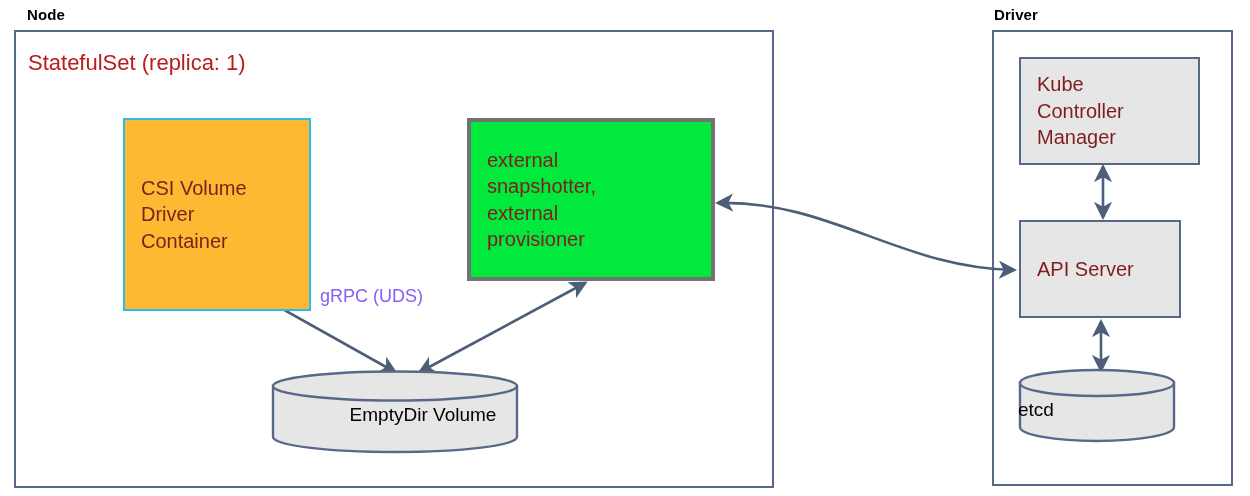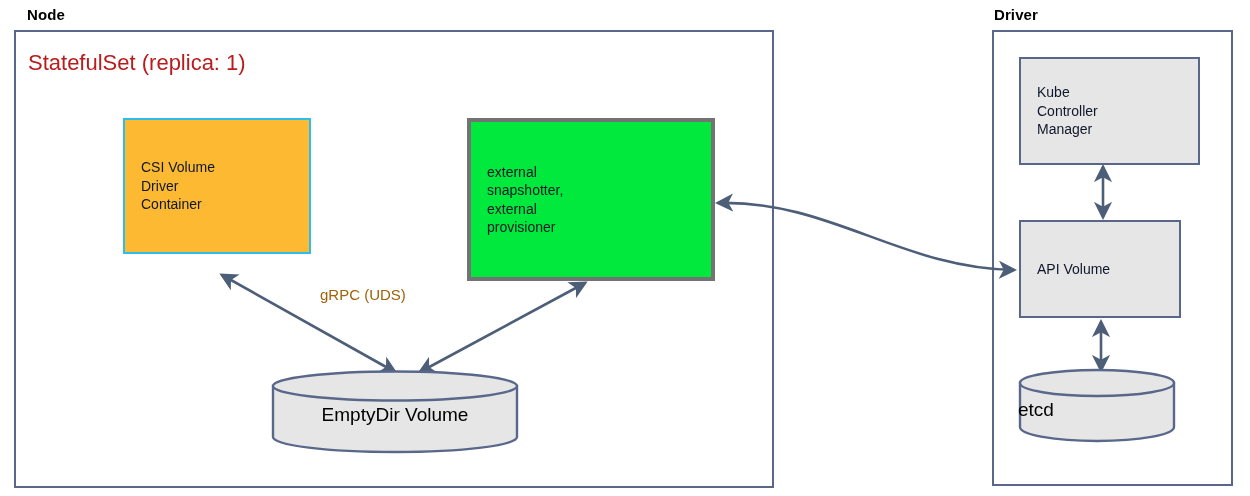--- a/index.html
+++ b/index.html
@@ -45,23 +45,23 @@
 
   
   .node-rect {
     position: absolute;
     box-sizing: border-box;
     display: flex;
     align-items: center;
     justify-content: flex-start;
   }
   .node-rect .rect-text {
-    font-size: 14px;
+    font-size: 20px;
     line-height: 1.32;
-    color: #0f172a;
+    color: #7f1d1d;
     padding-left: 16px;
     white-space: pre-line;
   }
 
   .rect-orange {
     background: #fcb931;
     border: 2px solid #29bdf0;
   }
   .rect-green {
     background: #00e93c;
@@ -103,22 +103,22 @@
   }
   .conn-line {
     stroke: #4d5e78;
     stroke-width: 2.6;
     fill: none;
   }
 
   
   .edge-label {
     position: absolute;
-    font-size: 15px;
-    color: #a16207;
+    font-size: 18px;
+    color: #8b5cf6;
     white-space: nowrap;
   }
 </style>
 </head>
 <body>
 
 <div id="canvas">
 
   <div class="zone-label" style="left:27px; top:6px;">Node</div>
 
@@ -144,51 +144,51 @@
 
     <line class="conn-line" x1="585" y1="283" x2="420" y2="372" marker-start="url(#arrowStart)" marker-end="url(#arrowEnd)"></line>
 
     <path class="conn-line" d="M 718 203 C 830 200 900 268 1014 270" marker-start="url(#arrowStart)" marker-end="url(#arrowEnd)"></path>
 
     <line class="conn-line" x1="1103" y1="167" x2="1103" y2="217" marker-start="url(#arrowStart)" marker-end="url(#arrowEnd)"></line>
 
     <line class="conn-line" x1="1101" y1="322" x2="1101" y2="370" marker-start="url(#arrowStart)" marker-end="url(#arrowEnd)"></line>
   </svg>
 
-  <div class="node-rect rect-orange" style="left:123px; top:118px; width:188px; height:136px;">
+  <div class="node-rect rect-orange" style="left:123px; top:118px; width:188px; height:193px;">
     <div class="rect-text">CSI Volume
 Driver
 Container</div>
   </div>
 
   <div class="node-rect rect-green" style="left:467px; top:118px; width:248px; height:163px;">
     <div class="rect-text">external
 snapshotter,
 external
 provisioner</div>
   </div>
 
   <div class="edge-label" style="left:320px; top:286px;">gRPC (UDS)</div>
 
   <div class="cylinder" style="left:271px; top:370px; width:248px; height:83px;">
     <svg width="248" height="83" viewBox="0 0 248 83" xmlns="http://www.w3.org/2000/svg">
       <path d="M 2 16 L 2 67 A 122 15 0 0 0 246 67 L 246 16 Z" fill="#e6e6e6" stroke="#59688a" stroke-width="2.4"></path>
       <ellipse cx="124" cy="16" rx="122" ry="14.5" fill="#e6e6e6" stroke="#59688a" stroke-width="2.4"></ellipse>
     </svg>
-    <div class="cyl-text" style="top:34px;">EmptyDir Volume</div>
+    <div class="cyl-text" style="top:34px;padding-left:28px;">EmptyDir Volume</div>
   </div>
 
   <div class="node-rect rect-gray" style="left:1019px; top:57px; width:181px; height:108px;">
     <div class="rect-text">Kube
 Controller
 Manager</div>
   </div>
 
   <div class="node-rect rect-gray" style="left:1019px; top:220px; width:162px; height:98px;">
-    <div class="rect-text">API Volume</div>
+    <div class="rect-text">API Server</div>
   </div>
 
   <div class="cylinder" style="left:1018px; top:369px; width:158px; height:74px;">
     <svg width="158" height="74" viewBox="0 0 158 74" xmlns="http://www.w3.org/2000/svg">
       <path d="M 2 14 L 2 58 A 77 14 0 0 0 156 58 L 156 14 Z" fill="#e6e6e6" stroke="#59688a" stroke-width="2.4"></path>
       <ellipse cx="79" cy="14" rx="77" ry="13" fill="#e6e6e6" stroke="#59688a" stroke-width="2.4"></ellipse>
     </svg>
     <div class="cyl-text" style="top:30px; text-align:left; box-sizing:border-box;">etcd</div>
   </div>
 

